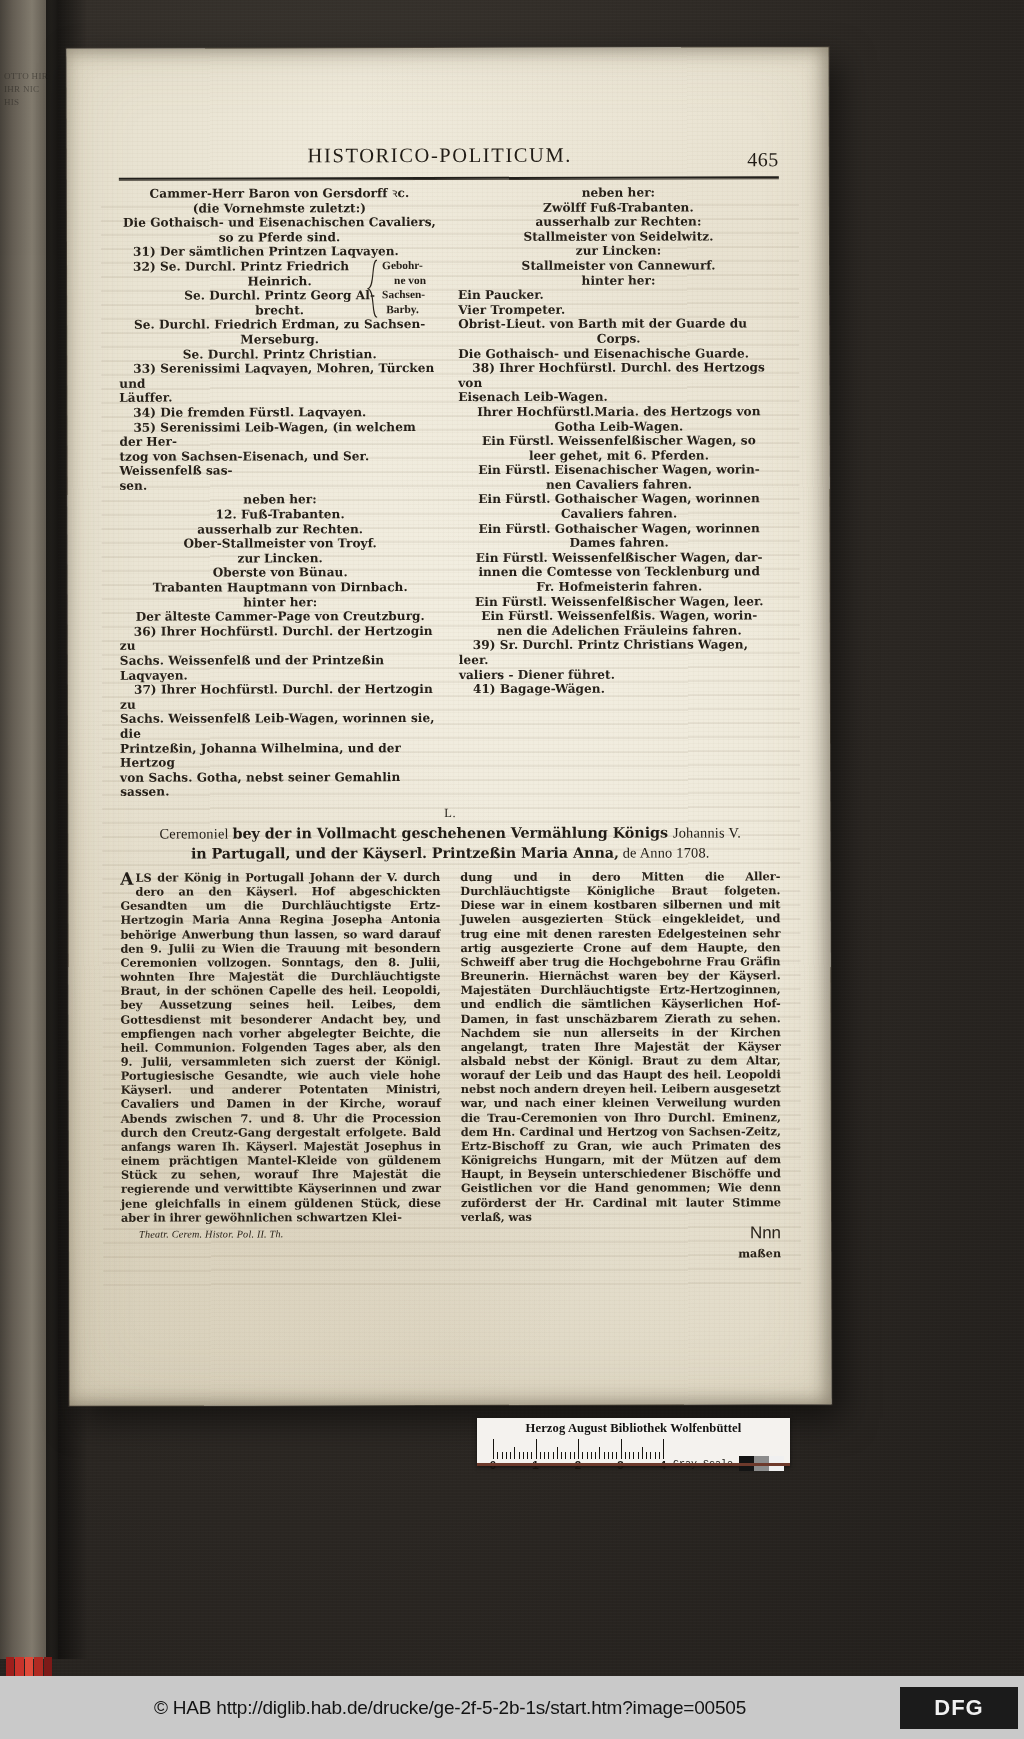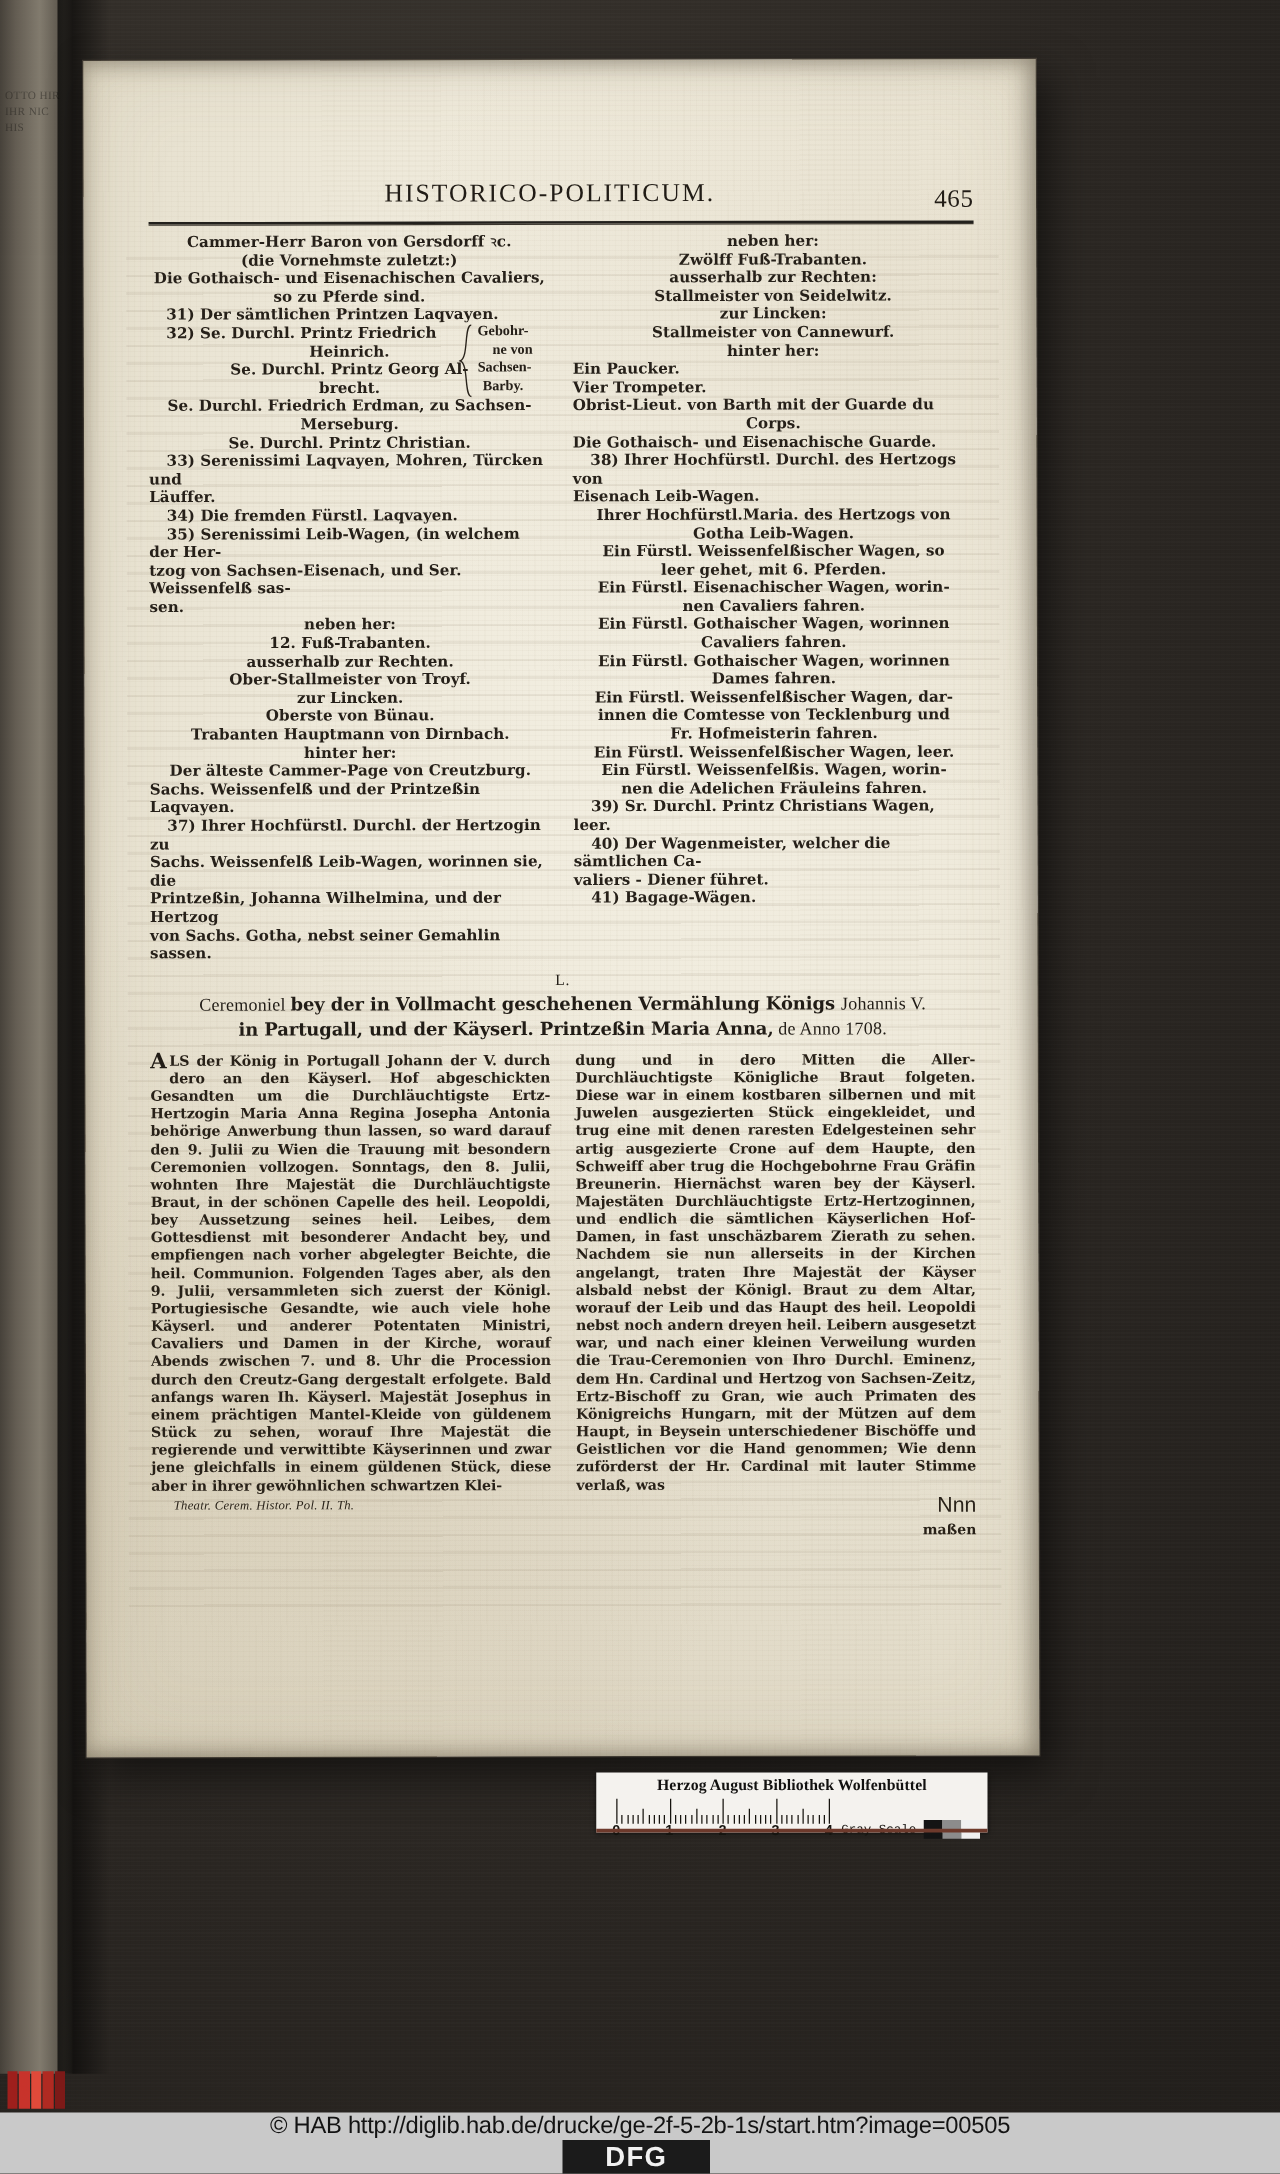--- a/index.html
+++ b/index.html
@@ -215,23 +215,23 @@
   }
   #gs-swatches{display:flex;padding-bottom:3px;}
   #gs-swatches i{width:15px;height:15px;display:block;}
   #target-underline{
     position:absolute;left:0;right:0;bottom:0;height:3px;
     background:#6e3a2c;
   }
 
   
   #copyright-bar{
-    position:absolute;left:0;bottom:0;width:1024px;height:49px;
+    position:absolute;left:0;bottom:0;width:1024px;height:63px;
     background:#c9c9c9;
-    display:flex;align-items:center;flex-direction:column;
+    display:flex;align-items:center;
   }
   #copyright-text{
     flex:1;text-align:center;
     font-family:"Liberation Sans",sans-serif;
     font-size:19px;color:#131313;letter-spacing:-.2px;
   }
   #dfg-logo{
     width:118px;height:42px;margin-right:6px;
     background:#1b1b1b;color:#f1f1f1;
     font-family:"Liberation Sans",sans-serif;
@@ -293,20 +293,21 @@
           <div class="fk ln">sen.</div>
           <div class="fk ln ctr">neben her:</div>
           <div class="fk ln ctr">12. Fuß-Trabanten.</div>
           <div class="fk ln ctr">ausserhalb zur Rechten.</div>
           <div class="fk ln ctr">Ober-Stallmeister von Troyf.</div>
           <div class="fk ln ctr">zur Lincken.</div>
           <div class="fk ln ctr">Oberste von Bünau.</div>
           <div class="fk ln ctr">Trabanten Hauptmann von Dirnbach.</div>
           <div class="fk ln ctr">hinter her:</div>
           <div class="fk ln ctr">Der älteste Cammer-Page von Creutzburg.</div>
+          <div class="fk ln ind">36) Ihrer Hochfürstl. Durchl. der Hertzogin zu</div>
           <div class="fk ln">Sachs. Weissenfelß und der Printzeßin Laqvayen.</div>
           <div class="fk ln ind">37) Ihrer Hochfürstl. Durchl. der Hertzogin zu</div>
           <div class="fk ln">Sachs. Weissenfelß Leib-Wagen, worinnen sie, die</div>
           <div class="fk ln">Printzeßin, Johanna Wilhelmina, und der Hertzog</div>
           <div class="fk ln">von Sachs. Gotha, nebst seiner Gemahlin sassen.</div>
           <div style="position: absolute; right: -2px; width: 84px; pointer-events: none; top: 72.9875px; height: 59.0471px;">
             <svg width="12" height="59.047149658203125" viewBox="0 0 12 59.047149658203125" style="position:absolute;left:0;top:0;">
               <path d="M10 1 C4 1 8 27.523574829101562 1 29.523574829101562 C8 31.523574829101562 4 58.047149658203125 10 58.047149658203125" fill="none" stroke="#2a241c" stroke-width="1.1"></path>
             </svg>
             <div style="position:absolute;left:15px;top:-1px;width:68px;font-family:Liberation Serif, serif;font-weight:600;font-size:11.4px;line-height:14.6px;color:#262019;">
@@ -342,21 +343,20 @@
           <div class="fk ln ctr">Cavaliers fahren.</div>
           <div class="fk ln ctr">Ein Fürstl. Gothaischer Wagen, worinnen</div>
           <div class="fk ln ctr">Dames fahren.</div>
           <div class="fk ln ctr">Ein Fürstl. Weissenfelßischer Wagen, dar-</div>
           <div class="fk ln ctr">innen die Comtesse von Tecklenburg und</div>
           <div class="fk ln ctr">Fr. Hofmeisterin fahren.</div>
           <div class="fk ln ctr">Ein Fürstl. Weissenfelßischer Wagen, leer.</div>
           <div class="fk ln ctr">Ein Fürstl. Weissenfelßis. Wagen, worin-</div>
           <div class="fk ln ctr">nen die Adelichen Fräuleins fahren.</div>
           <div class="fk ln ind">39) Sr. Durchl. Printz Christians Wagen, leer.</div>
-          <div class="fk ln ind">40) Der Wagenmeister, welcher die sämtlichen Ca-</div>
           <div class="fk ln">valiers - Diener führet.</div>
           <div class="fk ln ind">41) Bagage-Wägen.</div>
         </div>
     </div>
 
     <div id="sec-num">L.</div>
 
     <div id="sec-heading">
       <div class="head-line">
         <span class="head-rm">Ceremoniel </span><span>bey der in Vollmacht geschehenen Vermählung Königs </span><span class="head-rm">Johannis V.</span>

